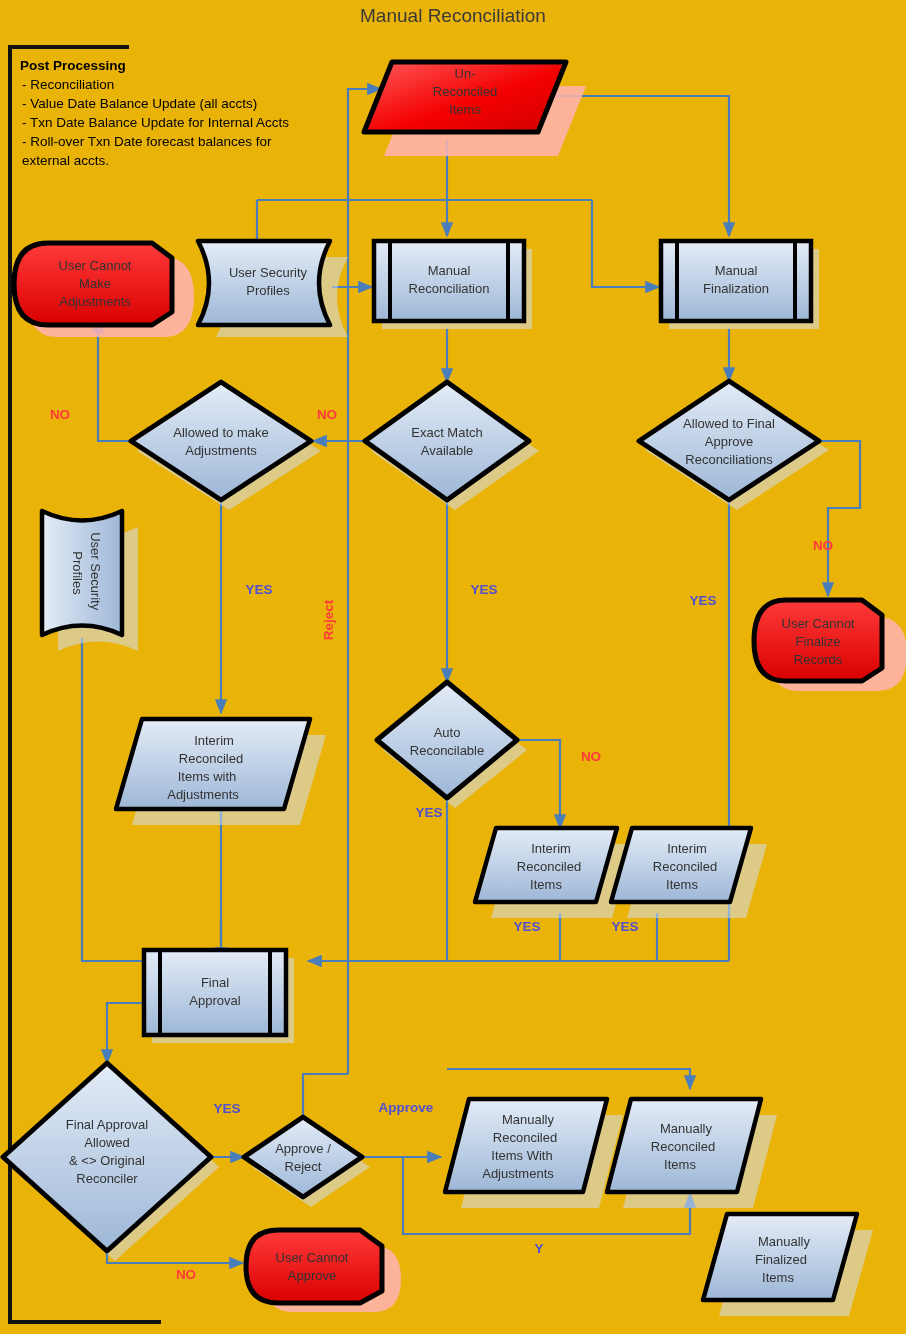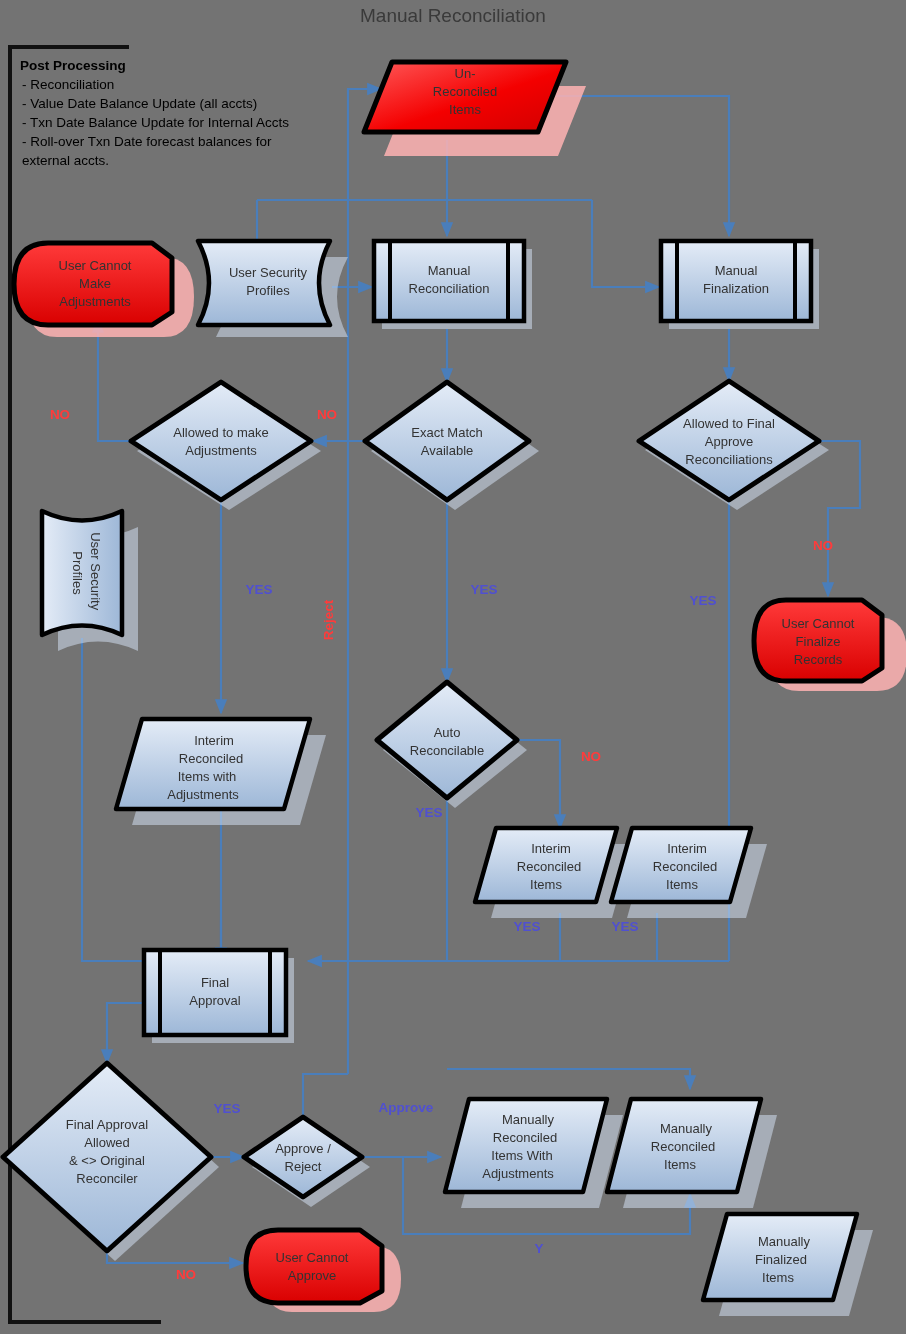--- a/index.html
+++ b/index.html
@@ -1,17 +1,17 @@
 <!DOCTYPE html>
 <html><head>
 <meta charset="utf-8">
 <style>
   html,body{margin:0;padding:0;background:#ffffff;}
   body{width:906px;height:1334px;font-family:"Liberation Sans",sans-serif;}
-  #stage{position:relative;width:906px;height:1334px;overflow:hidden;background:#737373;}
+  #stage{position:relative;width:906px;height:1334px;overflow:hidden;background:#eab308;}
   svg{display:block;}
   .note-title{font-weight:bold;font-size:13.5px;fill:#000;}
   .note-line{font-size:13.5px;fill:#000;}
   .title{font-size:19px;fill:#3a3a3a;}
   .shape-lbl{font-size:13px;fill:#333;}
   .lbl-yes{font-size:13.5px;font-weight:bold;fill:#5050d0;}
   .lbl-no{font-size:13.5px;font-weight:bold;fill:#ff3b3b;}
   .lbl-red{font-size:13.5px;font-weight:bold;fill:#ff3b3b;}
 </style>
 </head>

